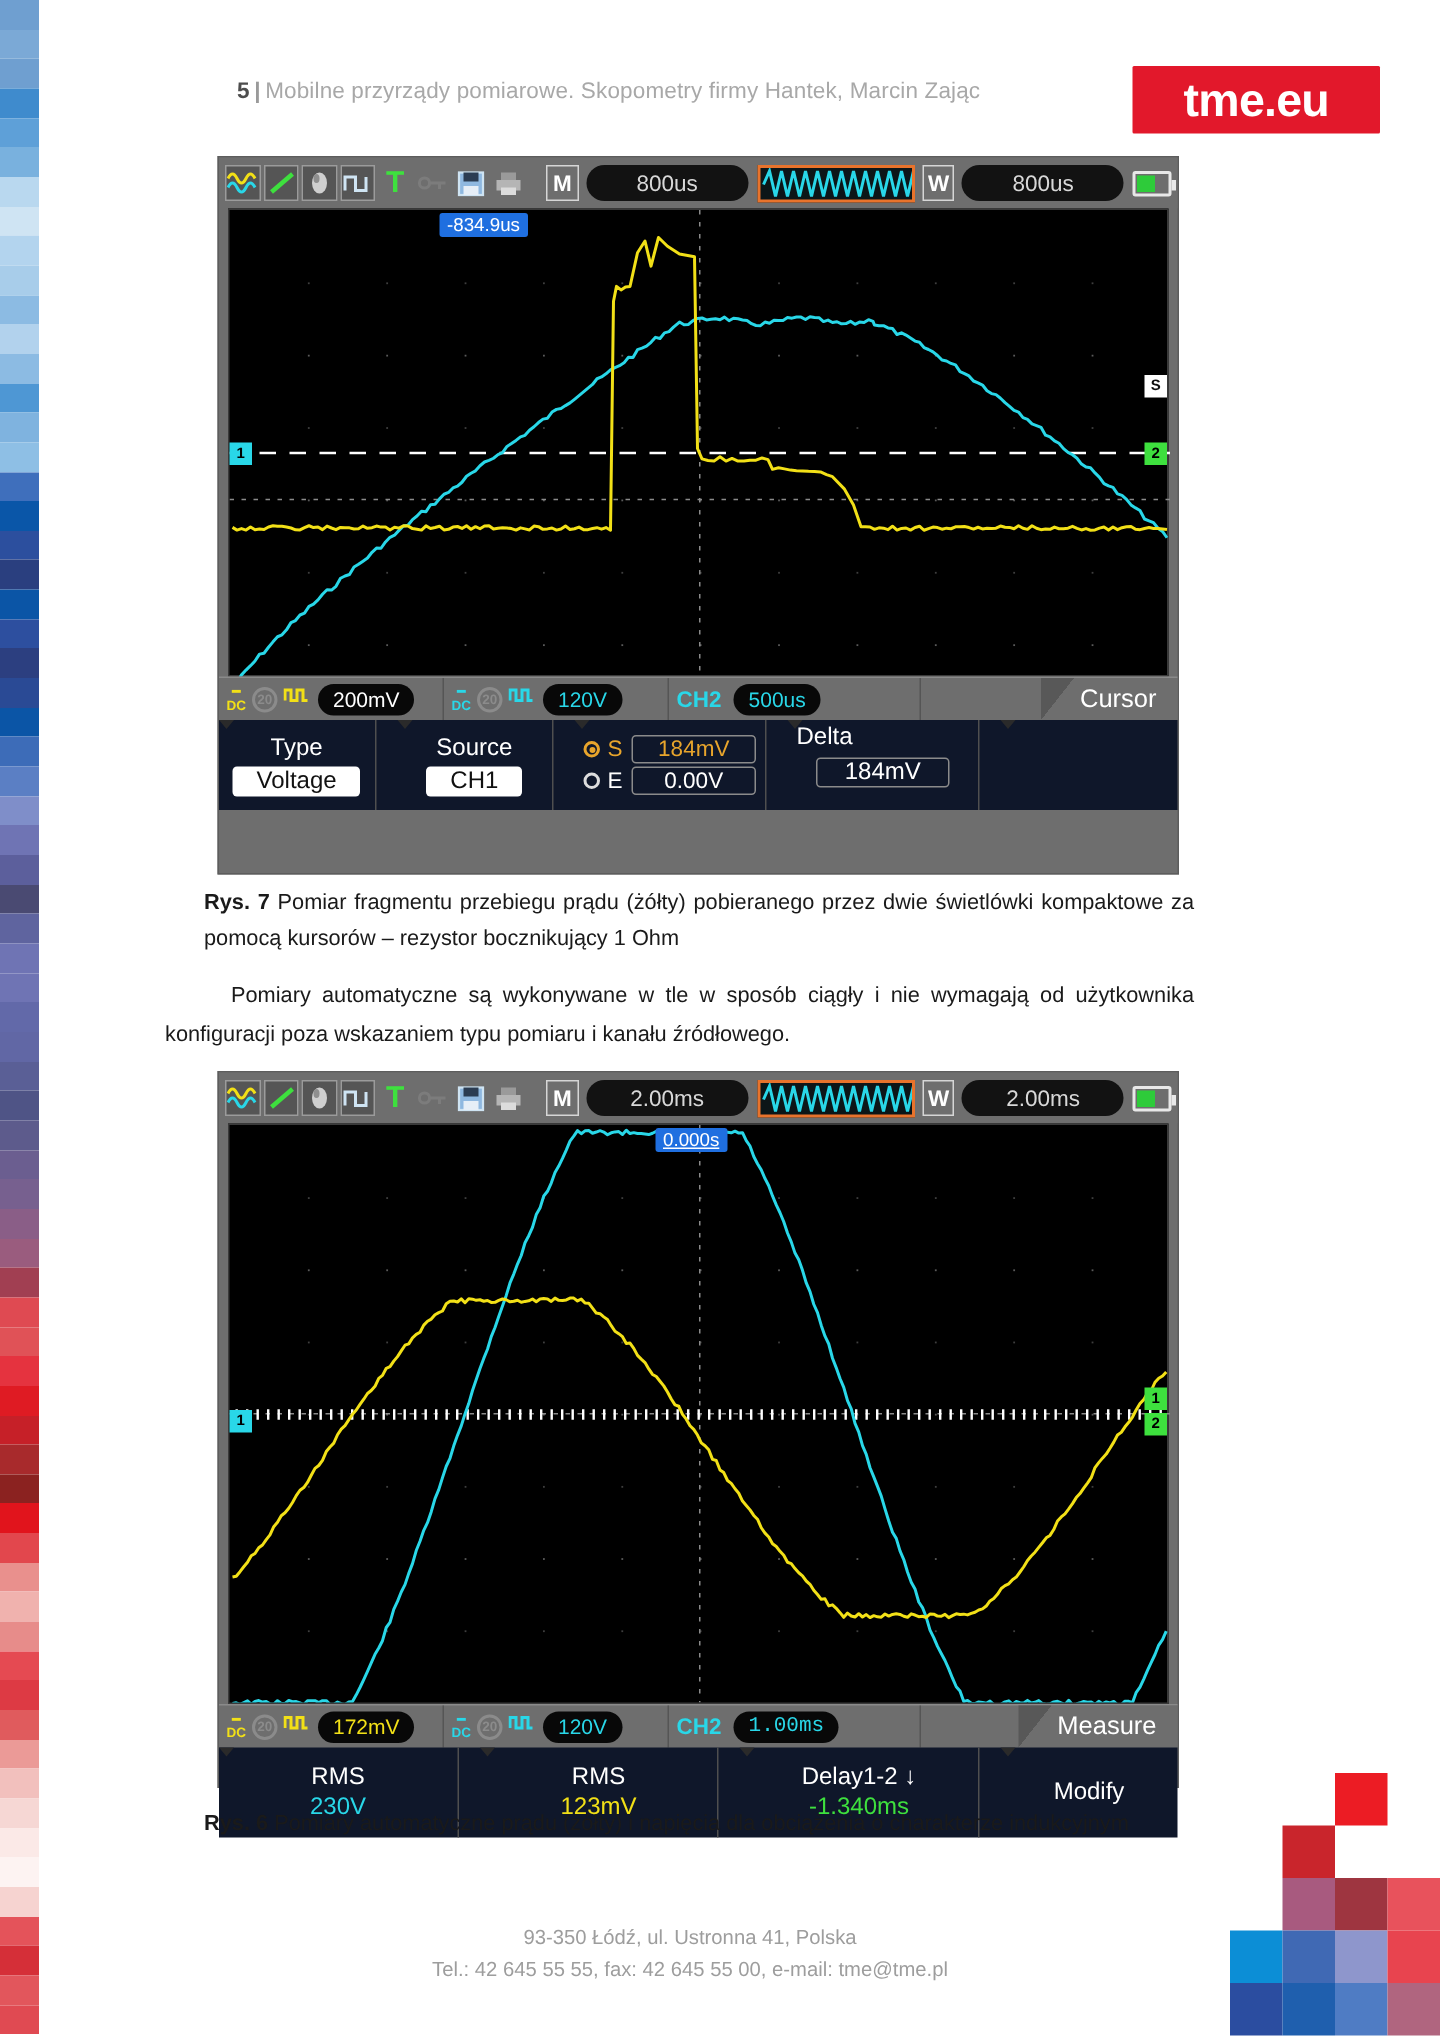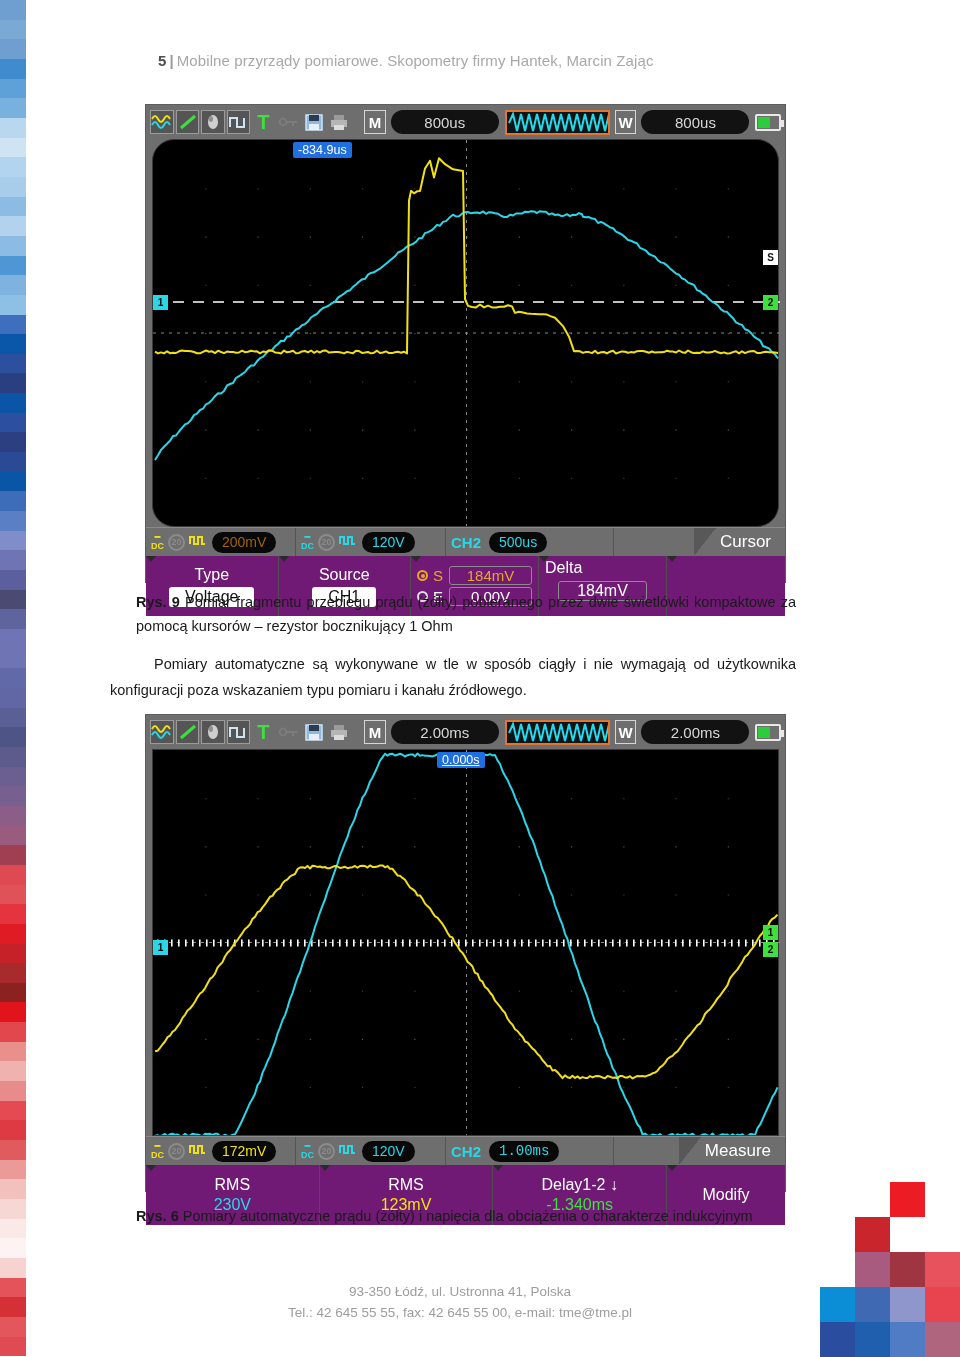--- a/index.html
+++ b/index.html
@@ -83,21 +83,21 @@
   .battery:after{
     content:"";position:absolute;right:-5px;top:4px;width:3px;height:7px;background:#e8e8e8;
   }
   .battery .fill{width:60%;height:100%;background:#2ecb3a;}
 
   
   .grat-wrap{
     position:relative;margin:0 6px;background:#000;
     border:1px solid #3a3a3a;box-sizing:border-box;
   }
-  #grat-1{height:388px;border-radius:22px;}
+  #grat-1{height:312px;}
   #grat-2{height:387px;}
   .grat-svg{position:absolute;left:0;top:0;}
 
   .timelabel{
     position:absolute;background:#1f6fe0;color:#fff;font-size:12.5px;
     padding:1px 5px;border-radius:2px;white-space:nowrap;
     font-family:"Liberation Sans", sans-serif;
   }
   .chan-marker{
     position:absolute;width:15px;height:15px;
@@ -135,22 +135,23 @@
     padding:0 14px 0 26px;color:#fff;font-size:17px;
     background:#6e6e6e;position:relative;
   }
   .mode-tab:before{
     content:"";position:absolute;left:0;top:0;width:22px;height:100%;
     background:linear-gradient(to bottom right, #585858 0 50%, #6e6e6e 50% 100%);
   }
 
   
   .menurow{
-    position:relative;height:60px;background:#701a75;display:flex;
+    position:relative;height:60px;background:#0f172a;display:flex;
     box-sizing:border-box;
+    gap:14px;
   }
   .mcell{
     flex:1;border-right:1px solid #4f4f4f;position:relative;
     display:flex;flex-direction:column;align-items:center;justify-content:center;
     box-sizing:border-box;
   }
   .mcell:before{
     content:"";position:absolute;left:0;top:0;
     border-left:5px solid transparent;border-right:5px solid transparent;
     border-top:6px solid #2a2a2a;
@@ -277,20 +278,21 @@
     <div class="band" style="height: 19.6667px; background: rgb(228, 83, 90);"></div>
     <div class="band" style="height: 19.6667px; background: rgb(213, 47, 56);"></div>
     <div class="band" style="height: 19.6667px; background: rgb(226, 86, 92);"></div>
     <div class="band" style="height: 19.6667px; background: rgb(224, 74, 82);"></div>
   </div>
 
 <div id="page-header">
   <div id="header-text">
     <span class="pageno">5</span><span class="bar">|</span><span class="title">Mobilne przyrządy pomiarowe. Skopometry firmy Hantek, Marcin Zając</span>
   </div>
+  <div id="tme-logo">tme.eu</div>
 </div>
 
 <div class="scope" id="scope-1">
 
   <div class="scope-topbar">
     <div class="ticon">
       <svg width="22" height="16" viewBox="0 0 22 16">
           <path d="M1 5 Q4 -1 7 5 T13 5 T19 5" stroke="#f2e017" fill="none" stroke-width="2"></path>
           <path d="M1 11 Q4 5 7 11 T13 11 T19 11" stroke="#29d7e8" fill="none" stroke-width="2"></path>
         </svg>
@@ -445,21 +447,21 @@
 
   <div class="chanbar">
     <div class="seg" style="flex:0 0 150px;">
       <div class="dcicon" style="color:#f2e017;">━<br><span>DC</span></div>
       <div class="circ20">20</div>
       <div style="margin-right:6px;">
         <svg width="17" height="13" viewBox="0 0 17 13">
             <polyline points="1,10 1,3 5,3 5,10 9,10 9,3 13,3 13,10 16,10" stroke="#f2e017" fill="none" stroke-width="2"></polyline>
           </svg>
       </div>
-      <div class="vpill" style="color:#a16207;text-align:right;">200mV</div>
+      <div class="vpill" style="color:#ffffff;text-align:right;">200mV</div>
     </div>
     <div class="seg" style="flex:0 0 150px;">
       <div class="dcicon" style="color:#29d7e8;">━<br><span>DC</span></div>
       <div class="circ20">20</div>
       <div style="margin-right:6px;">
         <svg width="17" height="13" viewBox="0 0 17 13">
             <polyline points="1,10 1,3 5,3 5,10 9,10 9,3 13,3 13,10 16,10" stroke="#29d7e8" fill="none" stroke-width="2"></polyline>
           </svg>
       </div>
       <div class="vpill" style="color:#29d7e8;">120V</div>
@@ -494,21 +496,21 @@
     </div>
     <div class="mcell delta" style="flex:0 0 128px;">
       <div class="delta-title">Delta</div>
       <div class="delta-val">184mV</div>
     </div>
     <div class="mcell modify"></div>
   </div>
 </div>
 
 <div class="caption" id="caption-5">
-  <b>Rys. 9</b><span> Pomiar fragmentu przebiegu prądu (żółty) pobieranego przez dwie świetlówki kompaktowe za pomocą kursorów – rezystor bocznikujący 1 Ohm</span>
+  <b>Rys. 7</b><span> Pomiar fragmentu przebiegu prądu (żółty) pobieranego przez dwie świetlówki kompaktowe za pomocą kursorów – rezystor bocznikujący 1 Ohm</span>
 </div>
 
 <div id="para-1">Pomiary automatyczne są wykonywane w tle w sposób ciągły i nie wymagają od użytkownika konfiguracji poza wskazaniem typu pomiaru i kanału źródłowego.</div>
 
 <div class="scope" id="scope-2">
 
   <div class="scope-topbar">
     <div class="ticon">
       <svg width="22" height="16" viewBox="0 0 22 16">
           <path d="M1 5 Q4 -1 7 5 T13 5 T19 5" stroke="#f2e017" fill="none" stroke-width="2"></path>

